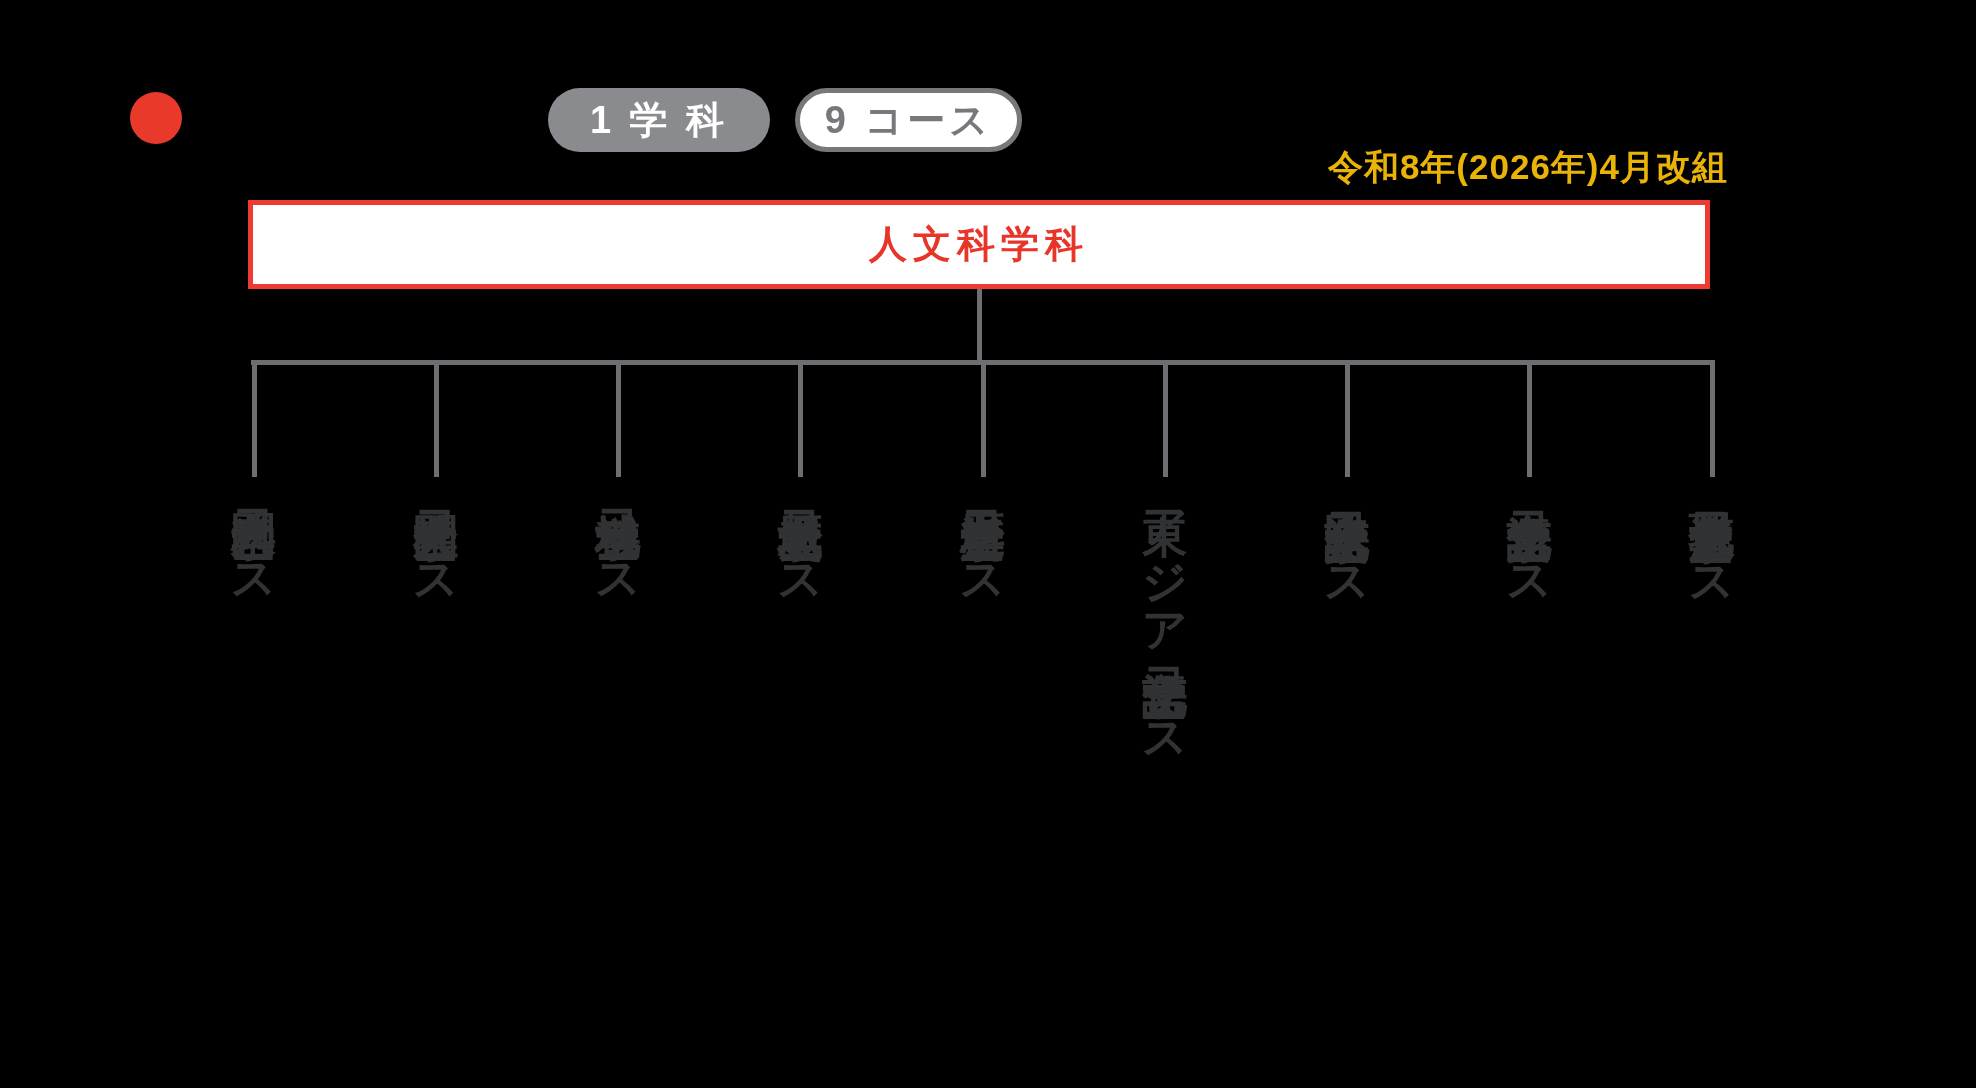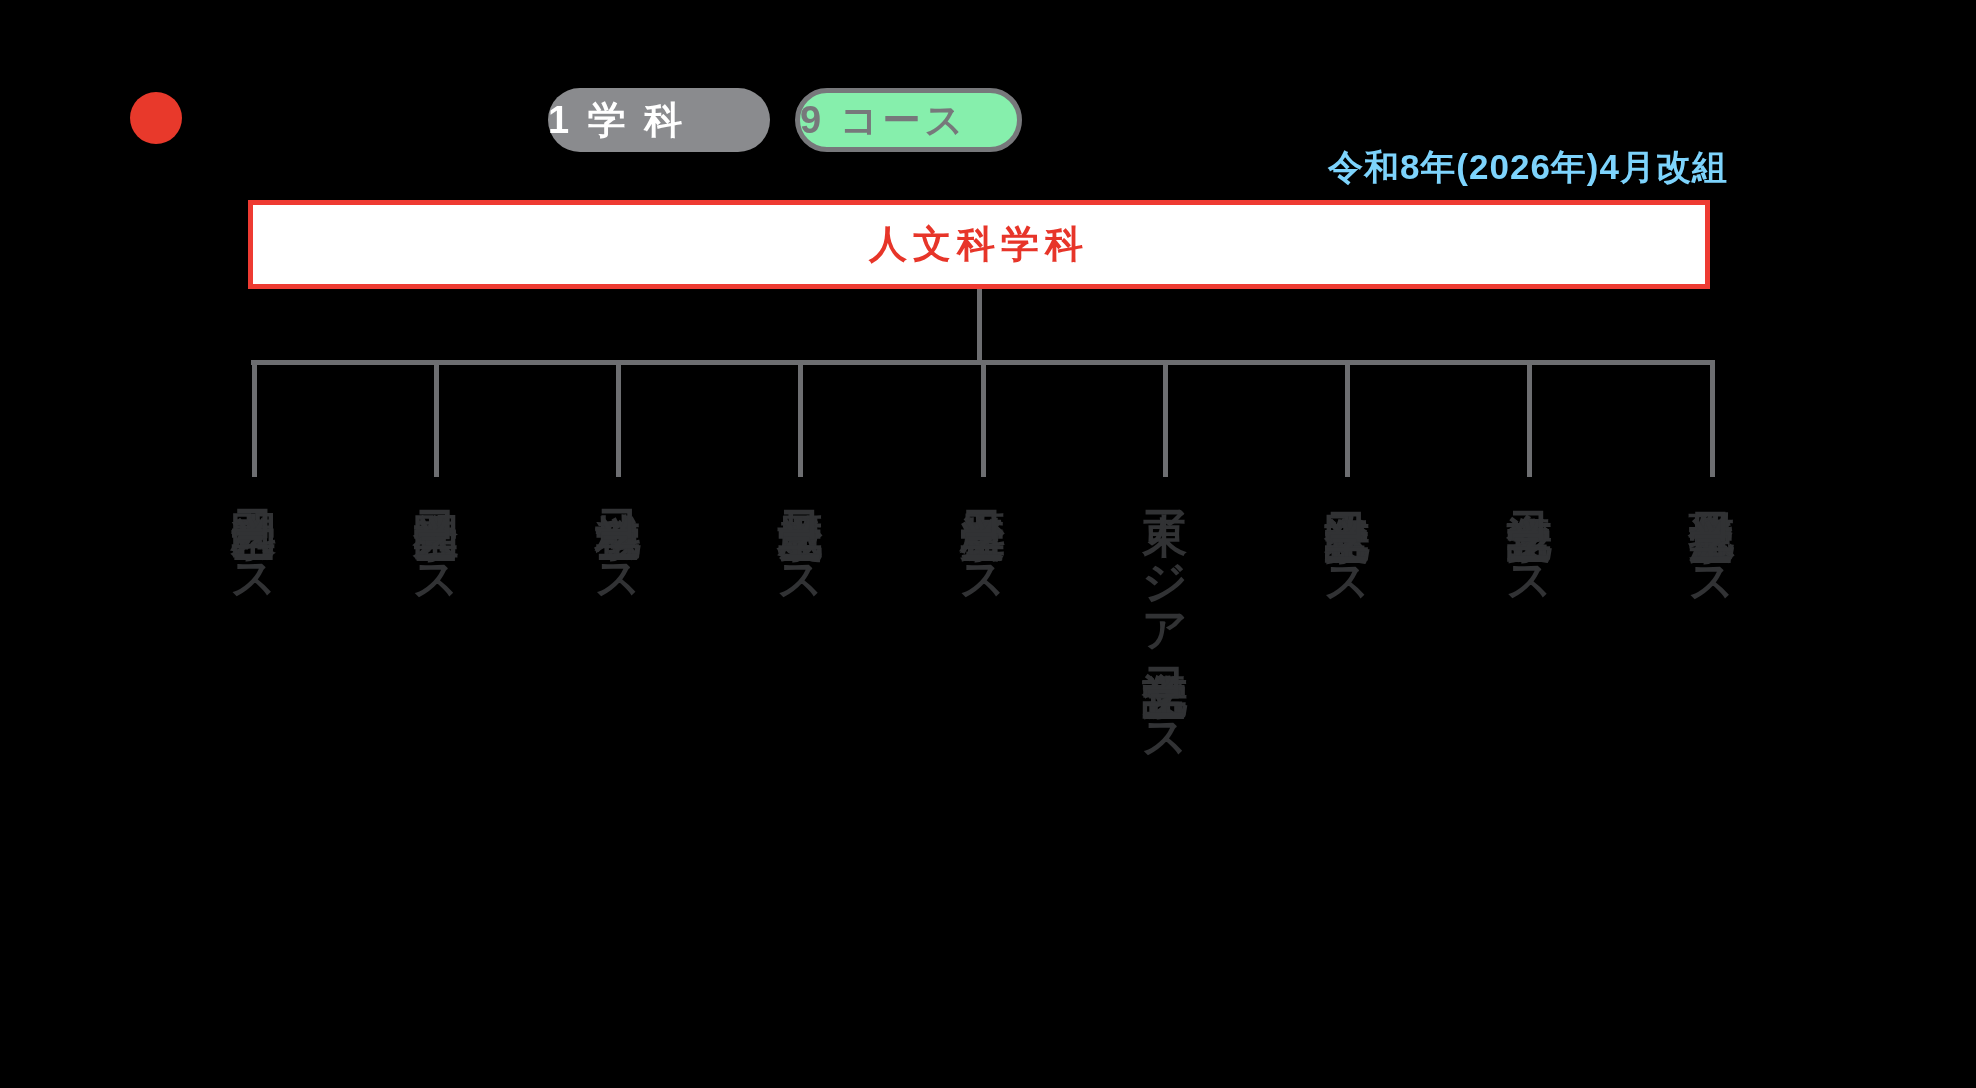--- a/index.html
+++ b/index.html
@@ -9,21 +9,21 @@
     background:#000;
     overflow:hidden;
     font-family:"Liberation Sans",sans-serif;
   }
   .dot{
     position:absolute;left:130px;top:92px;width:52px;height:52px;
     border-radius:50%;
   }
   .badge{
     position:absolute;top:88px;height:64px;border-radius:32px;
-    display:flex;align-items:center;
+    display:flex;align-items:center;justify-content:center;
     font-size:38px;font-weight:bold;letter-spacing:4px;
     box-sizing:border-box;white-space:nowrap;
   }
   .badge-dept{left:548px;width:222px;}
   .badge-course{left:795px;width:227px;border:5px solid;}
   .note{
     position:absolute;top:144px;right:248px;
     font-size:35px;font-weight:bold;letter-spacing:1px;white-space:nowrap;
   }
   .dept-box{
@@ -53,25 +53,25 @@
 <body>
 
 <div id="canvas">
 
   <div class="dot" style="background: rgb(232, 57, 43);"></div>
 
   <div class="badge badge-dept" style="background: rgb(138, 139, 142); color: rgb(255, 255, 255);">
     <span>1 学 科</span>
   </div>
 
-  <div class="badge badge-course" style="background: #86efac; border-color: rgb(119, 120, 123); color: rgb(119, 120, 123);">
+  <div class="badge badge-course" style="background: #ffffff; border-color: rgb(119, 120, 123); color: rgb(119, 120, 123);">
     <span>9 コース</span>
   </div>
 
-  <div class="note" style="color: #7dd3fc;">令和8年(2026年)4月改組</div>
+  <div class="note" style="color: #eab308;">令和8年(2026年)4月改組</div>
 
   <div class="dept-box" style="border-color: rgb(238, 59, 50); background: rgb(255, 255, 255); color: rgb(231, 53, 41);">
     <span>人文科学科</span>
   </div>
 
   <div class="trunk" style="background: rgb(109, 110, 113);"></div>
   <div class="rail" style="background: rgb(109, 110, 113);"></div>
 
   <div id="courses-root">
     <div class="course-col" style="left: 209px;">

